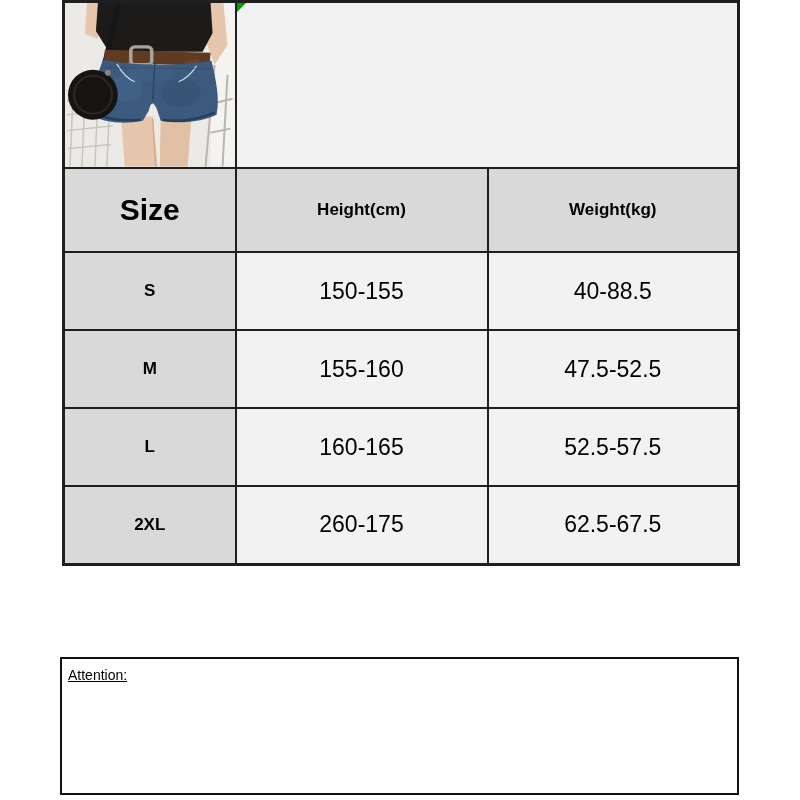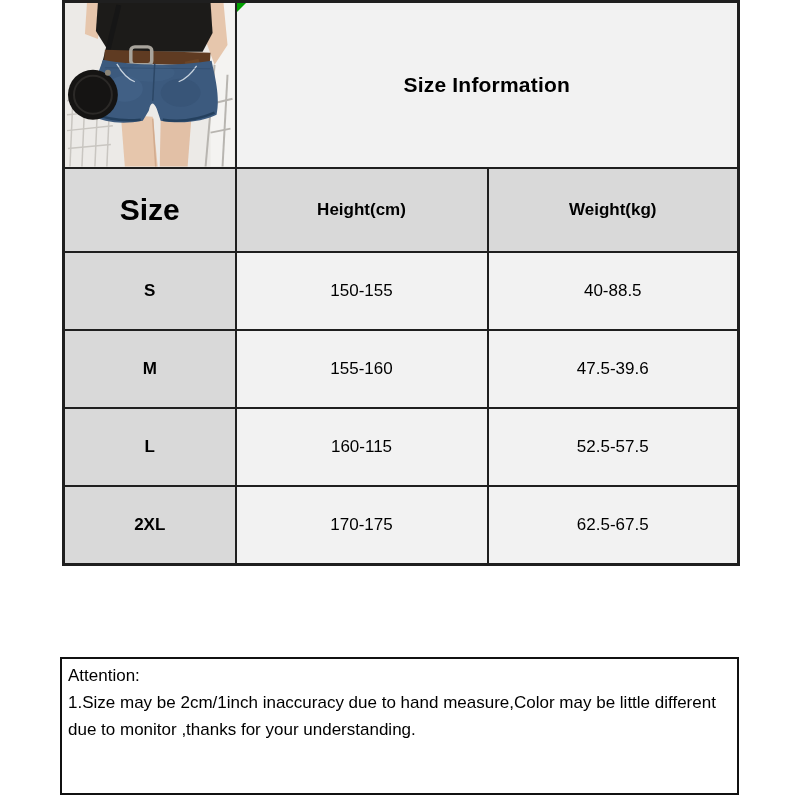--- a/index.html
+++ b/index.html
@@ -40,25 +40,25 @@
   .title-text{font-weight:bold;font-size:21px;letter-spacing:0.2px;}
   .green-corner{
     position:absolute;top:0;left:0;width:0;height:0;
     border-top:9px solid var(--green-marker);
     border-right:9px solid transparent;
   }
   tr.head-row td{background:var(--header-cell-bg);font-weight:bold;}
   td.size-head{font-size:30px;}
   td.col-head{font-size:17px;margin-left:32px;}
   tbody.rows td.size-cell{background:var(--header-cell-bg);font-weight:bold;font-size:17px;}
-  tbody.rows td.data-cell{background:var(--data-cell-bg);font-weight:normal;font-size:17px;}
+  tbody.rows td.data-cell{background:var(--data-cell-bg);font-weight:normal;font-size:23px;}
   .attention-box{
     position:absolute;left:60px;top:657px;width:663px;height:128px;
     border:2px solid #111;background:#ffffff;
-    padding:3px 6px;font-size:17px;line-height:27px;
+    padding:3px 6px;font-size:14px;line-height:27px;text-decoration:underline;
   }
   .attention-box div{white-space:normal;}
 </style>
 </head>
 <body>
 
 <div class="sheet">
 
   <table class="size-table">
     <colgroup>
@@ -118,52 +118,50 @@
             <path d="M98,117 Q124,121 150,110" stroke="#24405e" stroke-width="2.5" fill="none"></path>
 
             <circle cx="28" cy="92" r="25" fill="#151413"></circle>
             <circle cx="28" cy="92" r="19" fill="none" stroke="#2b2927" stroke-width="2"></circle>
             <circle cx="43" cy="70" r="3" fill="#8a8578"></circle>
           </svg>
         </td>
         <td class="title-cell" colspan="2">
           <div class="title-inner">
             <span class="green-corner"></span>
-            <span class="title-text">Size Information</span>
           </div>
         </td>
       </tr>
       <tr class="head-row">
         <td class="size-head">Size</td>
         <td class="col-head">Height(cm)</td>
         <td class="col-head">Weight(kg)</td>
       </tr>
     </tbody>
     <tbody class="rows">
         <tr>
           <td class="size-cell">S</td>
           <td class="data-cell">150-155</td>
           <td class="data-cell">40-88.5</td>
         </tr>
         <tr>
           <td class="size-cell">M</td>
           <td class="data-cell">155-160</td>
-          <td class="data-cell">47.5-39.6</td>
+          <td class="data-cell">47.5-52.5</td>
         </tr>
         <tr>
           <td class="size-cell">L</td>
-          <td class="data-cell">160-115</td>
+          <td class="data-cell">160-165</td>
           <td class="data-cell">52.5-57.5</td>
         </tr>
         <tr>
           <td class="size-cell">2XL</td>
-          <td class="data-cell">170-175</td>
+          <td class="data-cell">260-175</td>
           <td class="data-cell">62.5-67.5</td>
         </tr>
       </tbody>
   </table>
 
   <div class="attention-box">
     <div>Attention:</div>
-    <div>1.Size may be 2cm/1inch inaccuracy due to hand measure,Color may be little different due to monitor ,thanks for your understanding.</div>
   </div>
 
 </div>
 
 </body></html>

